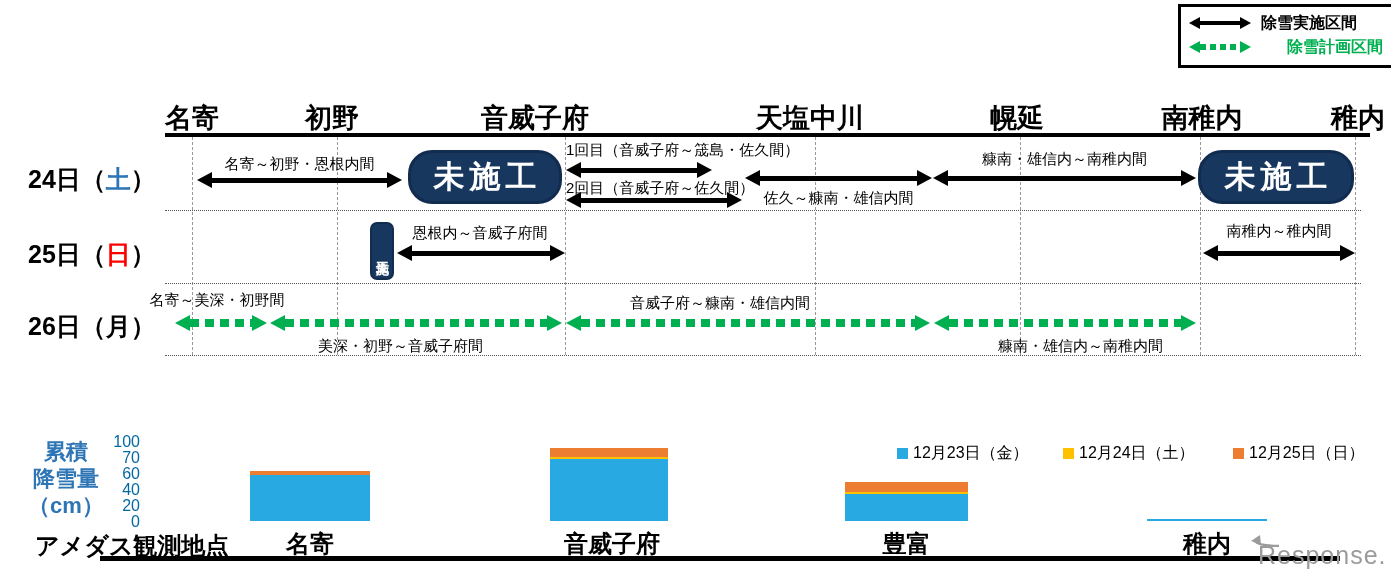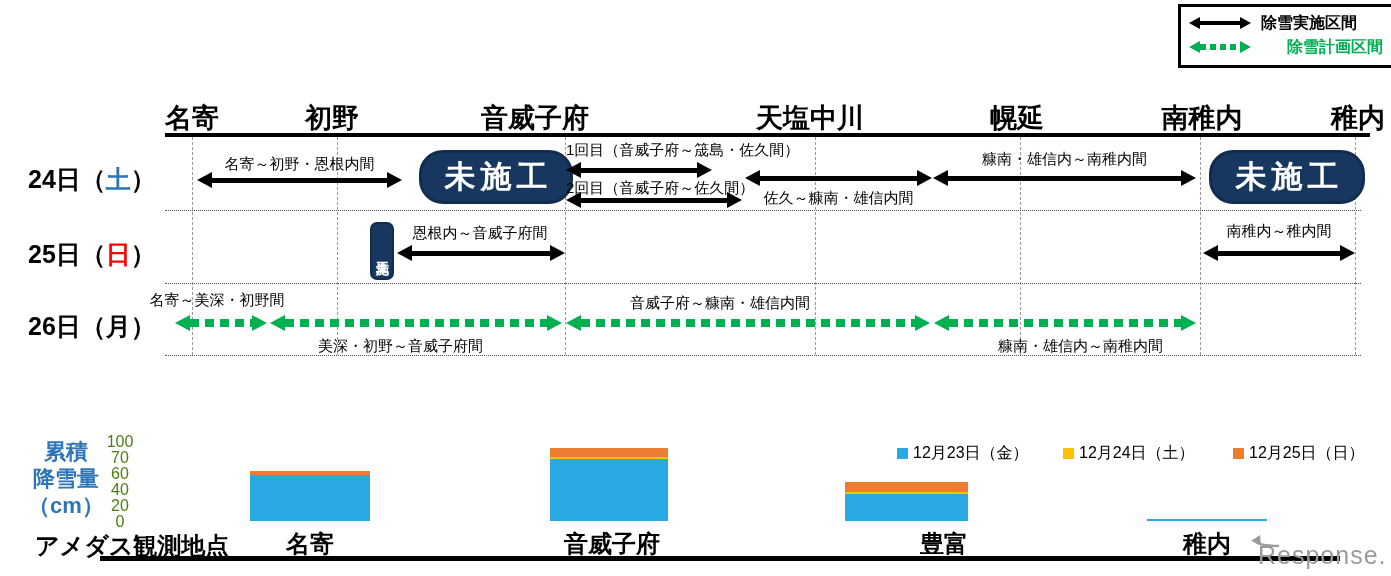--- a/index.html
+++ b/index.html
@@ -34,29 +34,29 @@
   
   .station-lbl{position:absolute;top:100px;transform:translateX(-50%);font-size:27px;font-weight:bold;white-space:nowrap;}
   .headline{position:absolute;left:165px;top:133px;width:1205px;height:4px;background:#000;}
   .gridline{position:absolute;top:137px;height:218px;width:0;border-left:1px dashed #9a9a9a;}
   .rowsep{position:absolute;left:165px;width:1196px;height:0;border-top:1px dotted #555;}
   .date-lbl{position:absolute;left:28px;width:160px;font-size:25px;font-weight:bold;white-space:nowrap;}
 
   
   .nbox{position:absolute;background:#17375E;border:3px solid #122C4F;border-radius:24px;
         color:#fff;font-size:31px;font-weight:bold;letter-spacing:5px;padding-left:5px;
-        display:flex;align-items:center;justify-content:center;box-sizing:border-box;margin-left:11px;}
+        display:flex;align-items:center;justify-content:center;box-sizing:border-box;}
   .vbox{position:absolute;background:#17375E;border:2px solid #122C4F;border-radius:7px;
         color:#fff;font-size:13px;font-weight:bold;writing-mode:vertical-rl;text-orientation:upright;
         display:flex;align-items:center;justify-content:center;box-sizing:border-box;}
 
   
   .ylabel{position:absolute;left:10px;top:438px;width:112px;text-align:center;color:#2E75B6;
           font-size:22px;font-weight:bold;line-height:27px;}
-  .ytick{position:absolute;width:40px;text-align:center;font-size:16px;color:#4d7c0f;}
+  .ytick{position:absolute;width:40px;text-align:right;font-size:16px;color:#0369a1;}
   .bar-stack{position:absolute;bottom:55px;display:flex;flex-direction:column;}
   .cat-lbl{position:absolute;top:528px;font-size:24px;font-weight:bold;text-align:center;white-space:nowrap;}
   .xaxis-lbl{position:absolute;left:35px;top:530px;font-size:24px;font-weight:bold;white-space:nowrap;}
   .baseline{position:absolute;left:100px;top:556px;width:1240px;height:5px;background:#000;}
   .chart-legend-item{position:absolute;display:flex;align-items:center;font-size:16px;white-space:nowrap;}
   .swatch{width:11px;height:11px;margin-right:5px;display:inline-block;}
 
   
   .watermark{position:absolute;left:1258px;top:541px;font-size:25px;color:#9b9b9b;letter-spacing:1px;
              font-weight:500;z-index:5;}
@@ -238,21 +238,21 @@
     <span class="swatch" style="background: rgb(255, 192, 0);"></span>
     <span>12月24日（土）</span>
   </div>
   <div class="chart-legend-item" style="left:1233px;top:443px;">
     <span class="swatch" style="background: rgb(237, 125, 49);"></span>
     <span>12月25日（日）</span>
   </div>
 
   <span class="cat-lbl" style="left:250px;width:120px;">名寄</span>
   <span class="cat-lbl" style="left:550px;width:124px;">音威子府</span>
-  <span class="cat-lbl" style="left:845px;width:123px;text-align:right;">豊富</span>
+  <span class="cat-lbl" style="left:845px;width:123px;">豊富</span>
   <span class="cat-lbl" style="left:1147px;width:120px;">稚内</span>
 
   <span class="xaxis-lbl">アメダス観測地点</span>
   <div class="baseline"></div>
 
   <svg class="wm-arrow" width="30" height="12" viewBox="0 0 30 12">
     <path d="M29 11 C16 11 8 10 5 6" stroke="#9b9b9b" stroke-width="2.5" fill="none"></path>
     <path d="M10 0 L1 6 L11 10 Z" fill="#9b9b9b"></path>
   </svg>
   <span class="watermark">Response.</span>

